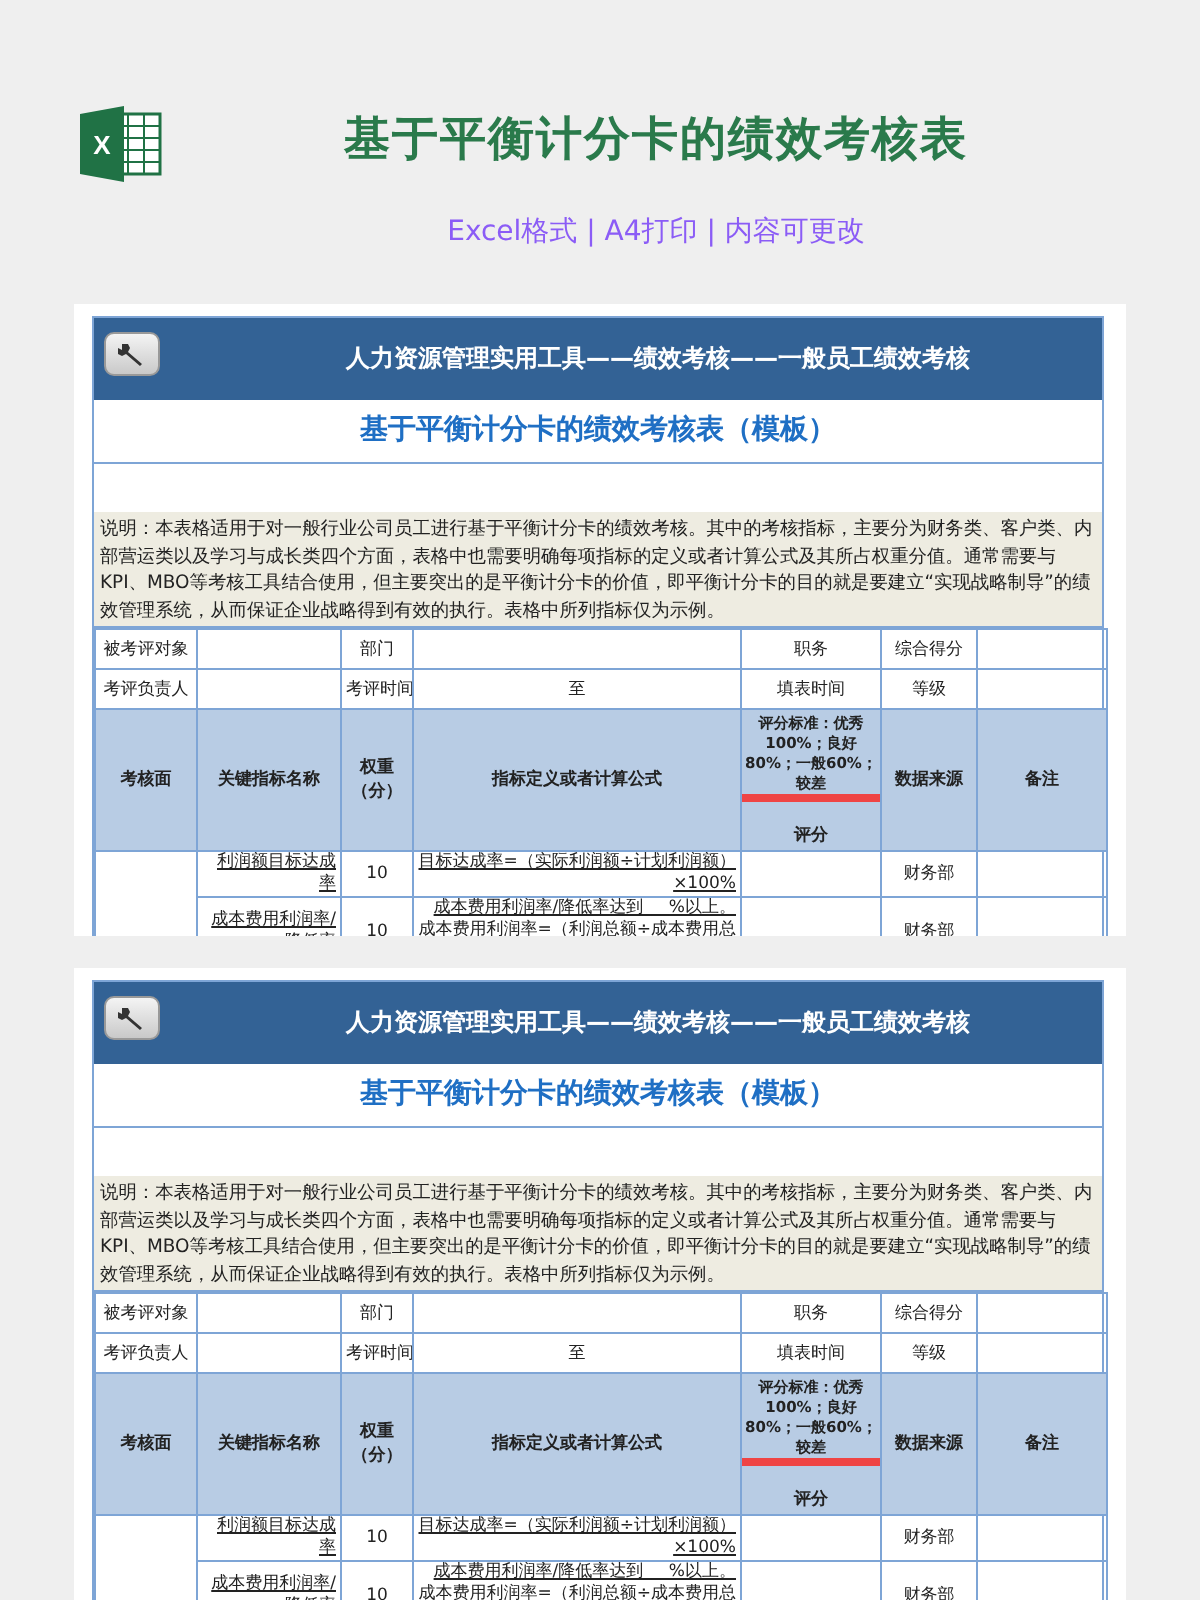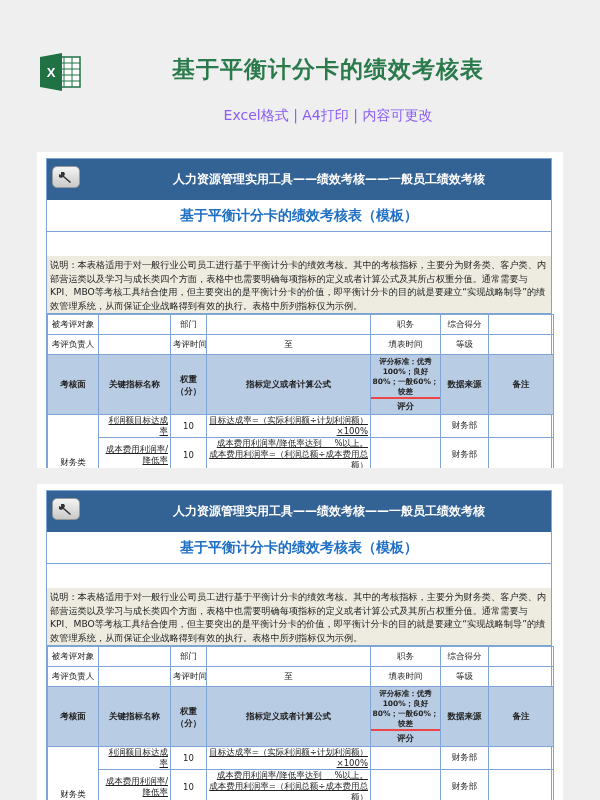--- a/index.html
+++ b/index.html
@@ -24,21 +24,21 @@
 
   table { border-collapse: collapse; width: 506px; table-layout: fixed; font-size: 8.5px; color: #222; }
   td { border: 1px solid #7ea5d6; text-align: center; vertical-align: middle; padding: 0 2px; overflow: hidden; white-space: nowrap; }
   td.b { font-weight: normal; }
   tr.hdr td { background: #b8cce4; font-weight: bold; }
   td.left { text-align: right; white-space: normal; line-height: 11px; text-decoration: underline; }
   .rowh-20 { height: 20px; }
   .rowh-22 { height: 22px; }
   .score-std { font-size: 7.5px; line-height: 10px; font-weight: normal; white-space: normal; padding: 2px 1px; }
   .score-std b { font-weight: bold; margin-top: 32px; }
-  .inner-split { border-top: 2px solid #ef4444; margin: 0 -2px; padding-top: 2px; }
+  .inner-split { border-top: 4px solid #ef4444; margin: 0 -2px; padding-top: 12px; }
 </style>
 </head>
 <body>
 
 <div class="page">
 
   <div class="top-header">
     <svg class="excel-icon" viewBox="0 0 44 40">
       <rect x="18" y="5" width="24" height="30" fill="#fff" stroke="#207245" stroke-width="1.5"></rect>
       <g stroke="#207245" stroke-width="1">

